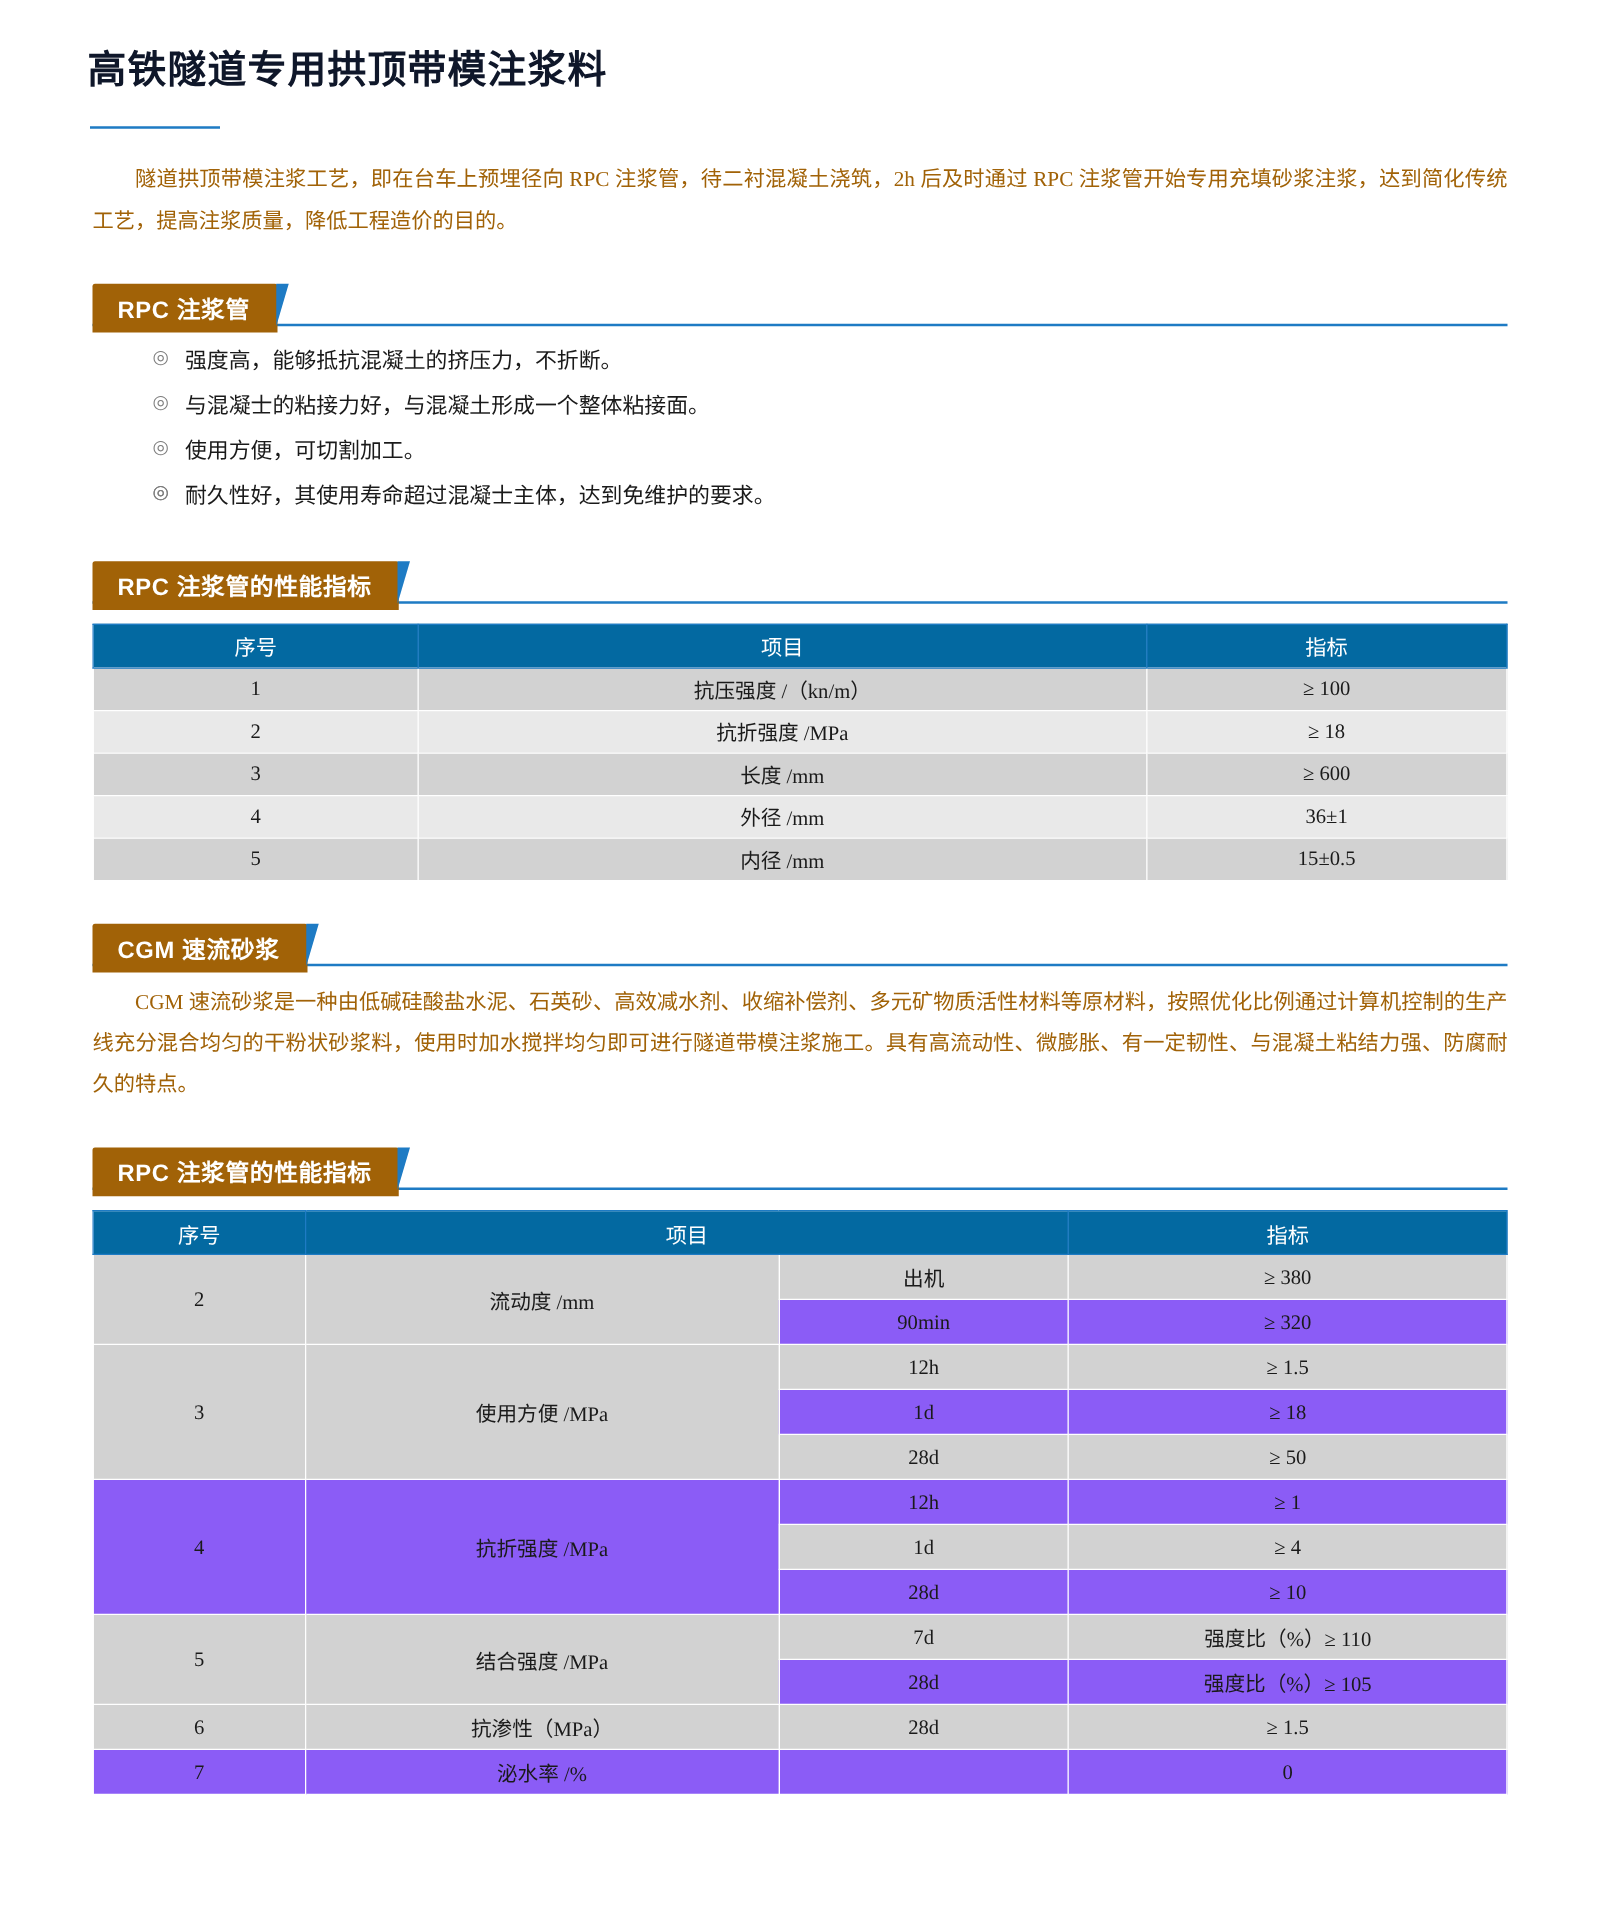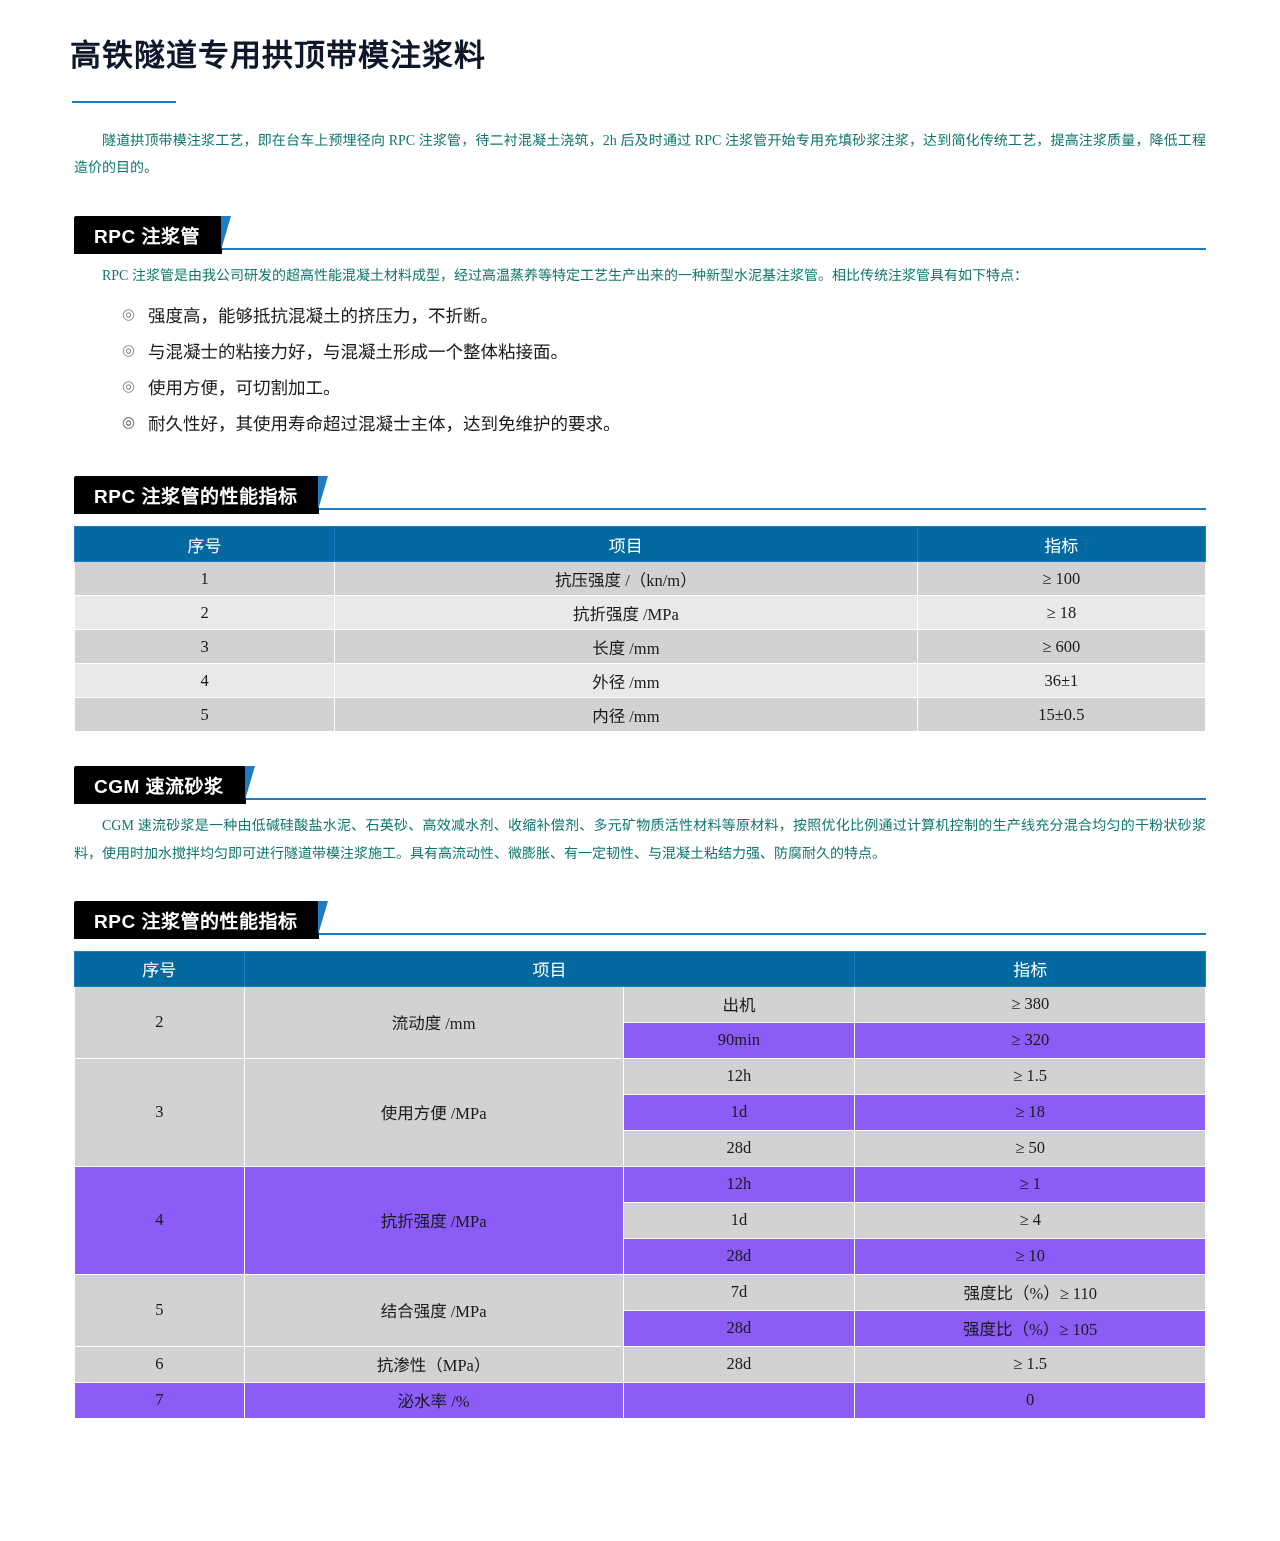--- a/index.html
+++ b/index.html
@@ -34,38 +34,38 @@
   }
   .title-rule {
     width: 104px;
     height: 2px;
     background: #1e7bc4;
     margin: 26px 0 0 44px;
   }
 
   
   .para {
-    font-size: 14px;
+    font-size: 17px;
     line-height: 1.95;
-    color: #0f766e;
+    color: #a16207;
     margin: 24px 46px 0 46px;
     text-align: justify;
     text-indent: 2em;
   }
   .para.tight { margin-top: 12px; }
 
   
   .section-head {
     position: relative;
     margin: 34px 46px 0 46px;
     height: 34px;
   }
   .section-head .tab {
     display: inline-block;
-    background: #000000;
+    background: #a16207;
     color: #ffffff;
     font-family: "Liberation Sans", "DejaVu Sans", sans-serif;
     font-size: 19px;
     font-weight: bold;
     letter-spacing: .5px;
     padding: 5px 22px 6px 20px;
     position: relative;
     z-index: 2;
     border-radius: 2px 2px 0 0;
   }
@@ -148,21 +148,20 @@
   <h1 class="doc-title">高铁隧道专用拱顶带模注浆料</h1>
   <div class="title-rule"></div>
 
   <p class="para">隧道拱顶带模注浆工艺，即在台车上预埋径向 RPC 注浆管，待二衬混凝土浇筑，2h 后及时通过 RPC 注浆管开始专用充填砂浆注浆，达到简化传统工艺，提高注浆质量，降低工程造价的目的。</p>
 
   <div class="section-head">
     <span class="tab">RPC 注浆管</span>
     <span class="underline"></span>
   </div>
 
-  <p class="para tight">RPC 注浆管是由我公司研发的超高性能混凝土材料成型，经过高温蒸养等特定工艺生产出来的一种新型水泥基注浆管。相比传统注浆管具有如下特点：</p>
 
   <ul class="feature-list">
     <li>
       <span class="bullet">◎</span>
       <span>强度高，能够抵抗混凝土的挤压力，不折断。</span>
     </li>
     <li>
       <span class="bullet">◎</span>
       <span>与混凝士的粘接力好，与混凝土形成一个整体粘接面。</span>
     </li>

